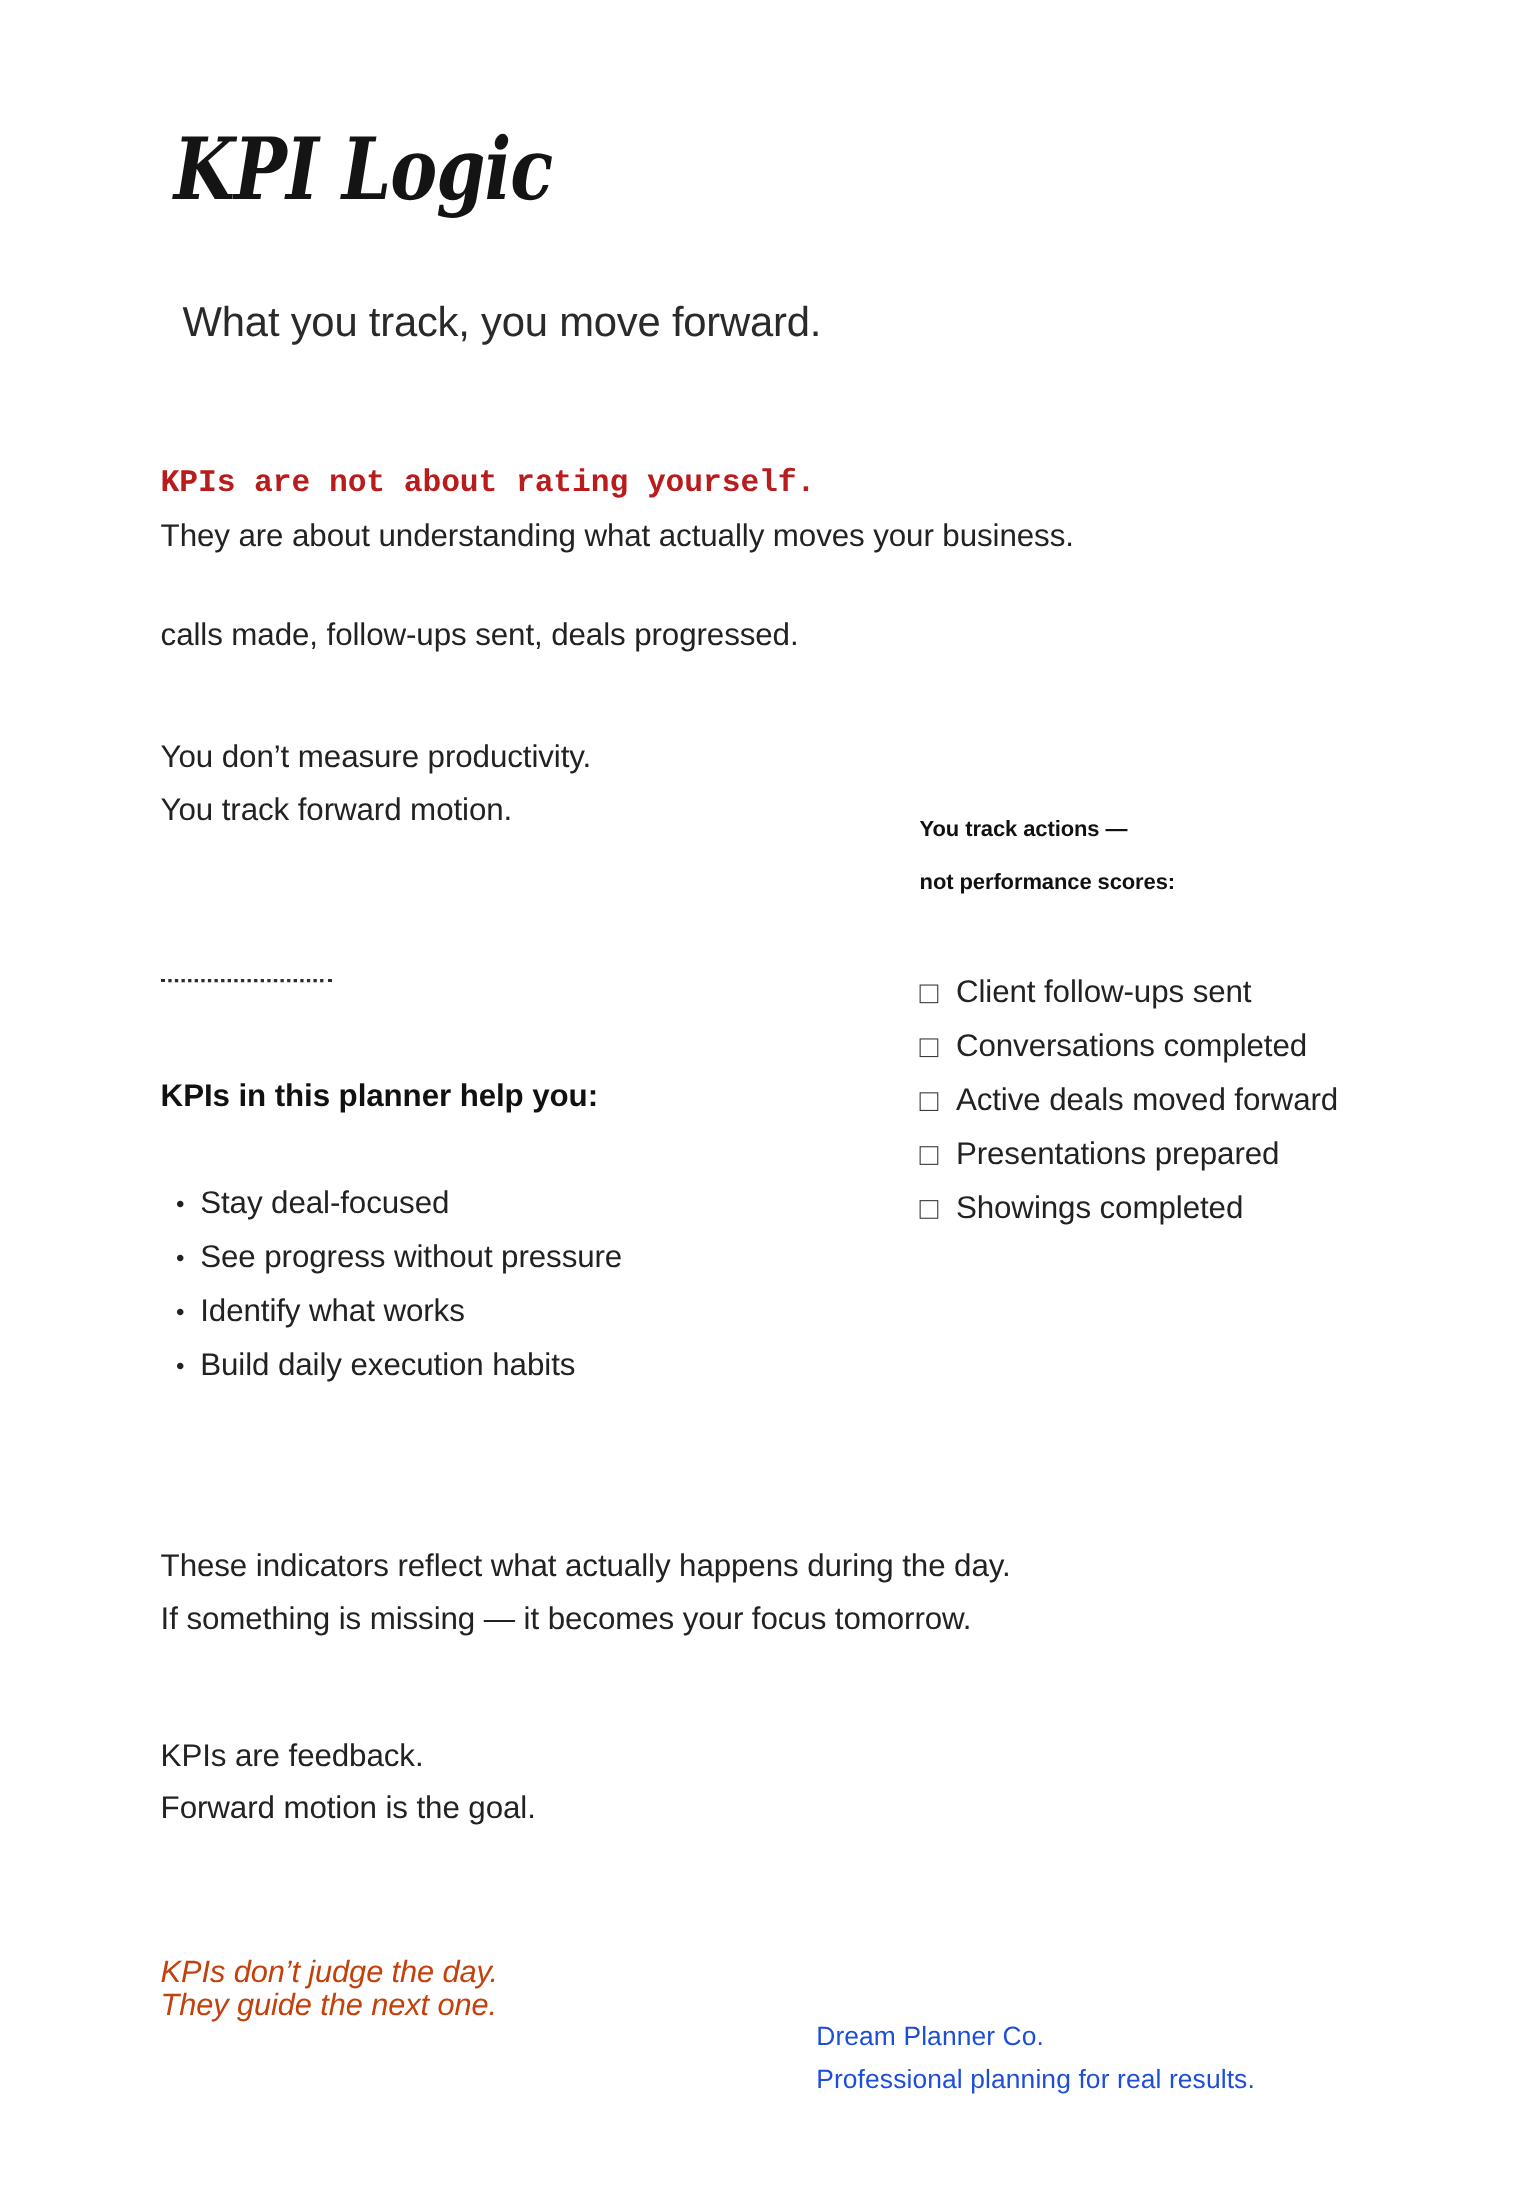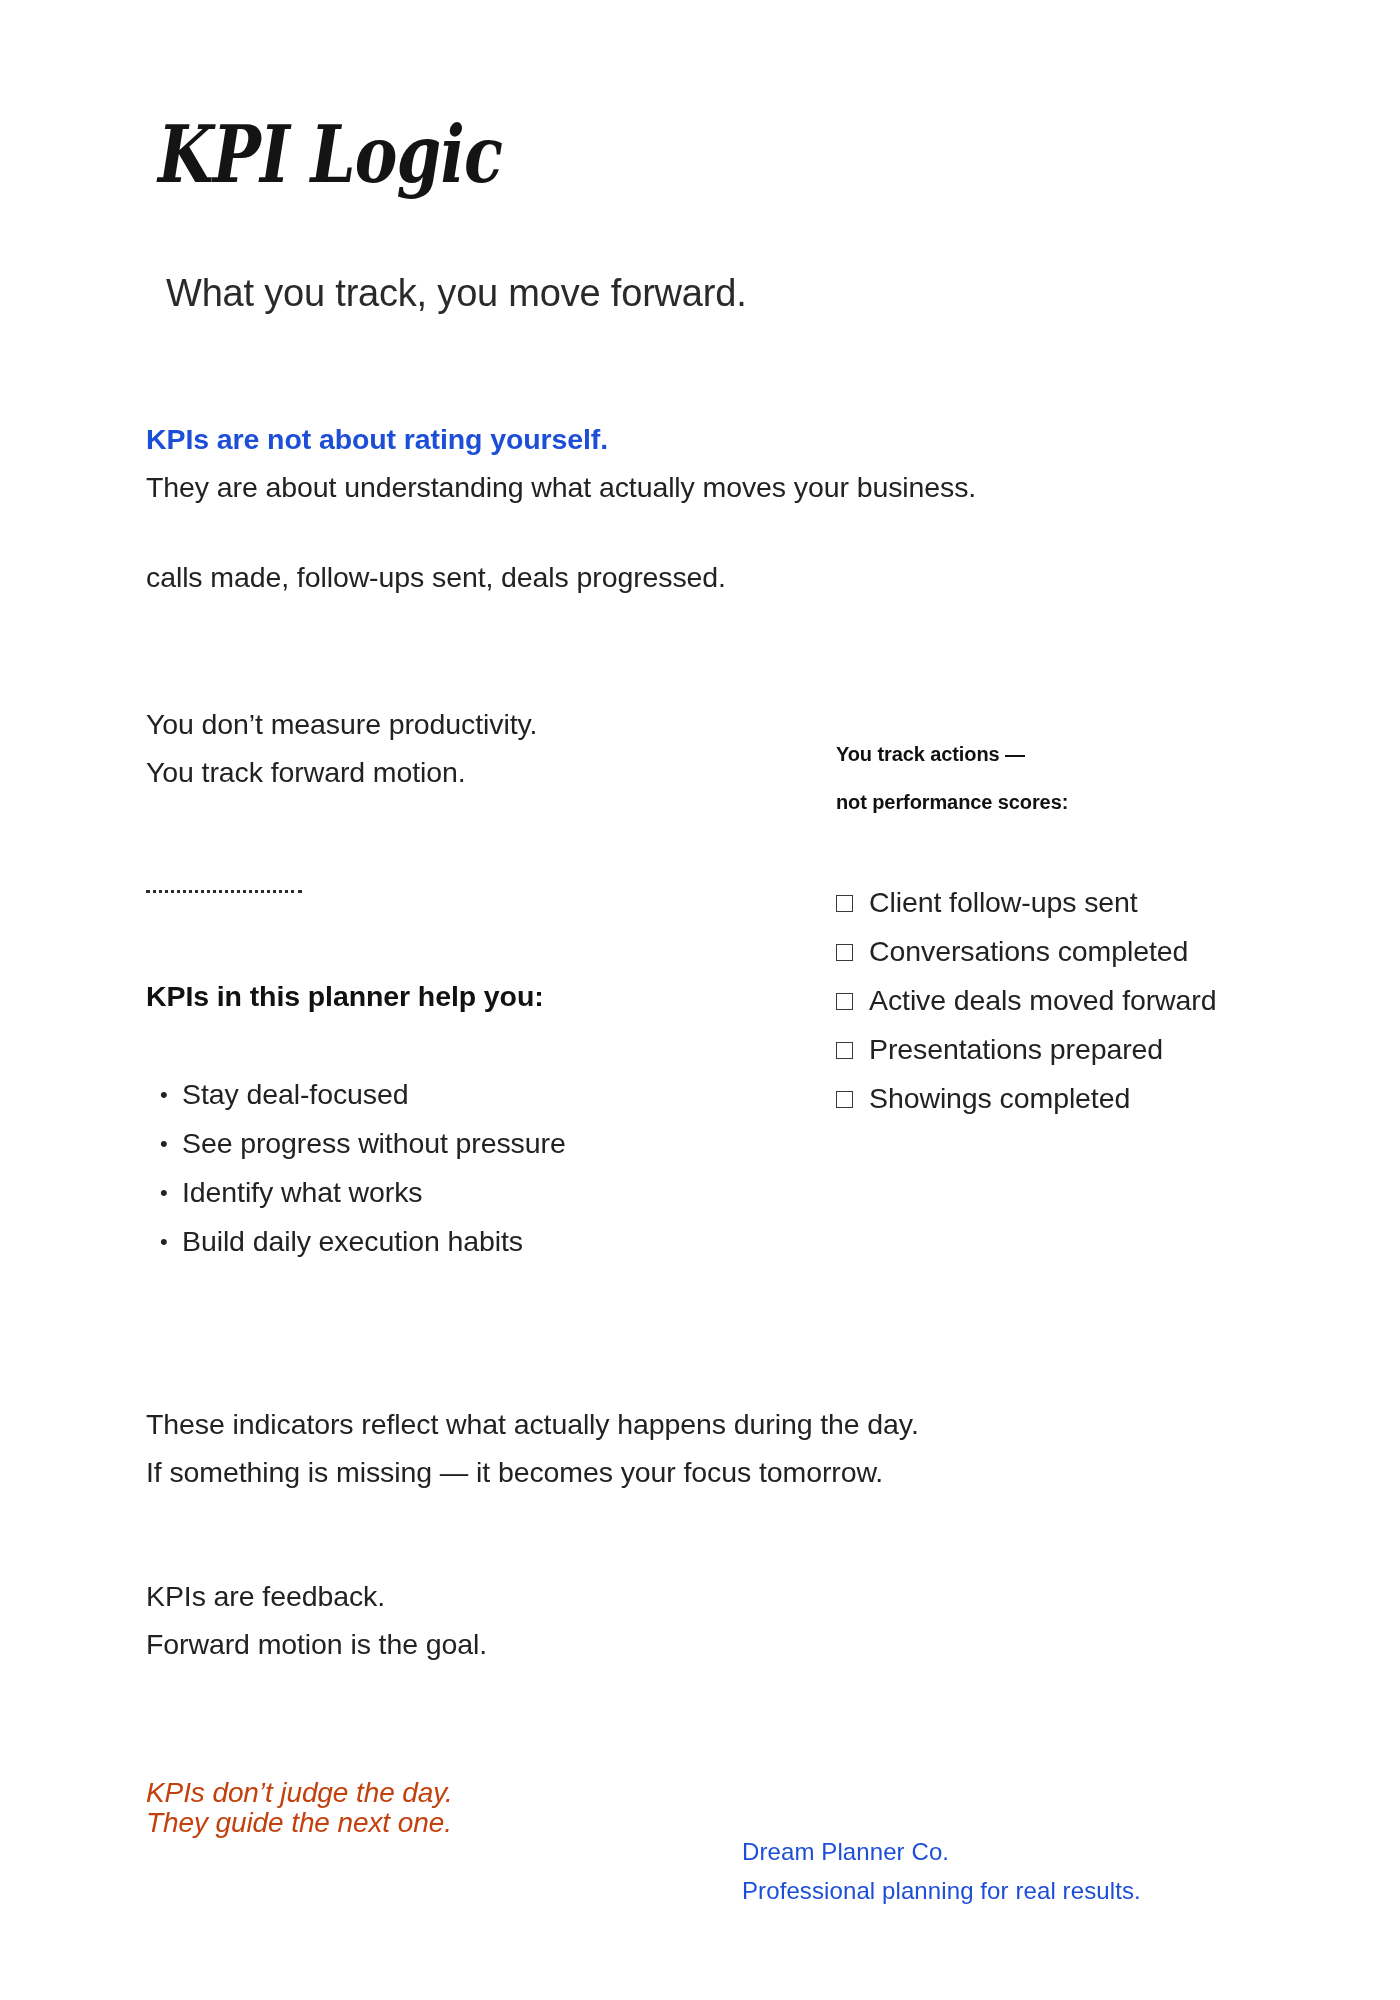--- a/index.html
+++ b/index.html
@@ -56,29 +56,30 @@
   .block {
     position: absolute;
     font-size: 28.5px;
     line-height: 48px;
     font-weight: 400;
     color: #222222;
     letter-spacing: -0.1px;
   }
   .block .lead {
     font-weight: 700;
-    color: #1d4ed8;
+    color: #b91c1c;
     display: block;
+    font-family: Liberation Mono, monospace;
   }
   .block .ln { display: block; }
 
   
   #intro-block     { left: 146px; top: 415px;  width: 1090px; }
   #actions-block   { left: 146px; top: 553px;  width: 900px; }
-  #motion-block    { left: 146px; top: 700px;  width: 760px; }
+  #motion-block    { left: 146px; top: 664px;  width: 760px; }
 
   .dotted-rule {
     position: absolute;
     left: 146px;
     top: 890px;
     width: 156px;
     height: 0;
     border-top: 3px dotted #2d2d2d;
   }
 

